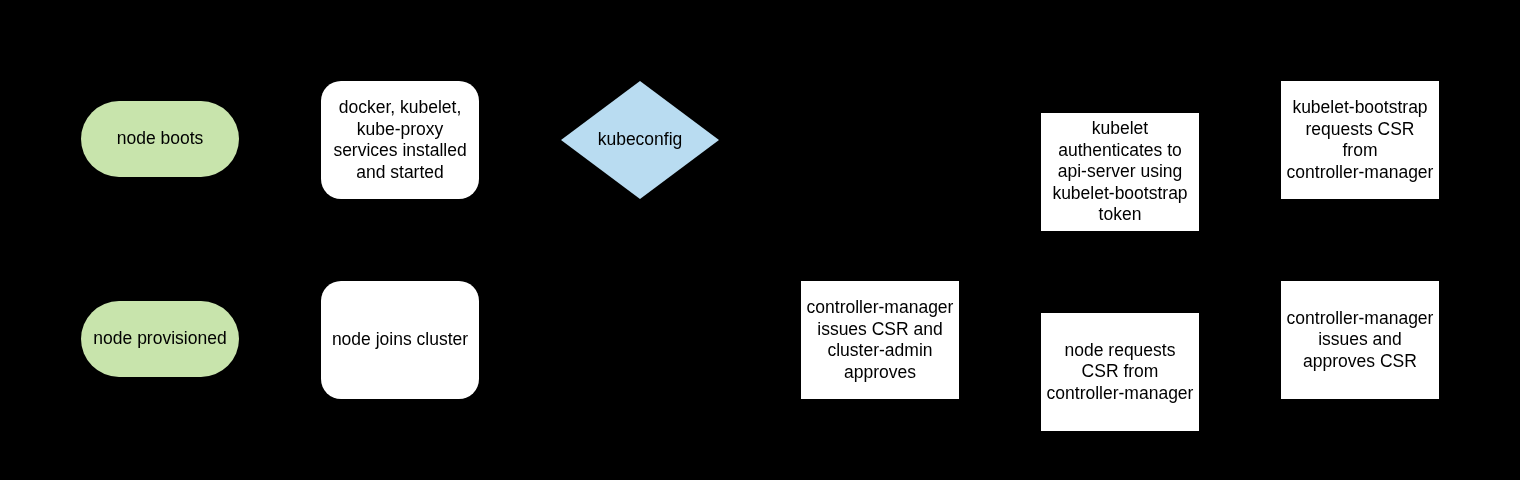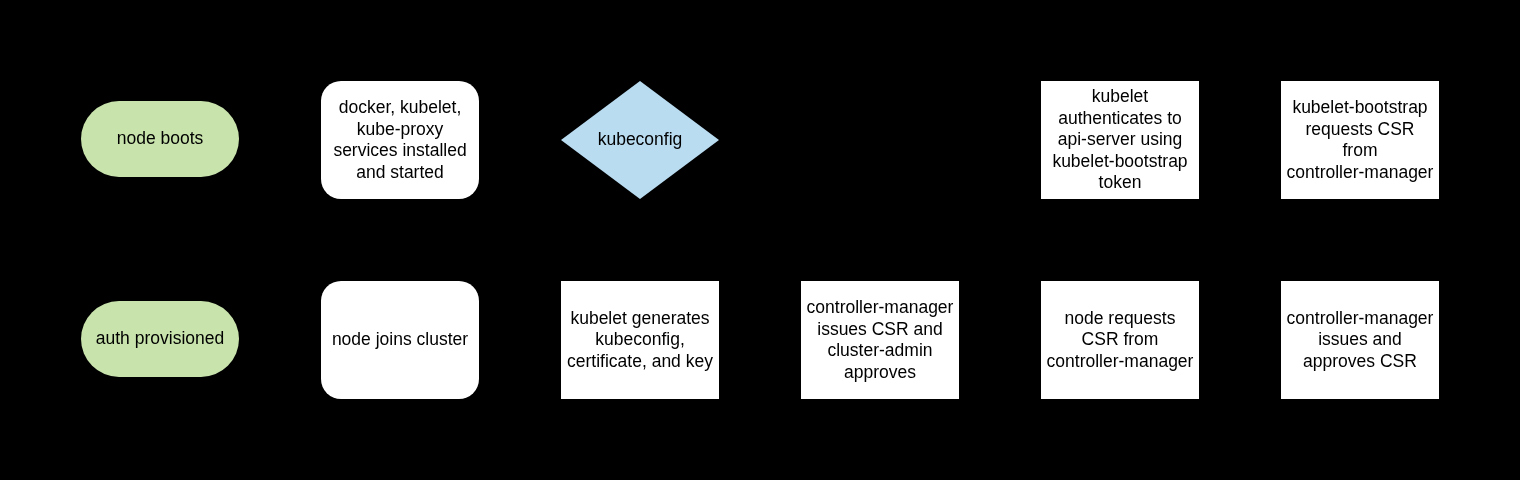--- a/index.html
+++ b/index.html
@@ -45,21 +45,21 @@
     width: 158px;
     height: 118px;
     background: var(--decision-fill, #b9dcf1);
     clip-path: polygon(50% 0%, 100% 50%, 50% 100%, 0% 50%);
   }
   
   .col-0 { left: 81px; }
   .col-1 { left: 321px; border-radius: 20px; }
   .col-2 { left: 561px; }
   .col-3 { left: 801px; }
-  .col-4 { left: 1041px; }
+  .col-4 { left: 1041px; margin-top: 32px; }
   .col-5 { left: 1281px; }
   
   .row-0.process, .row-0.decision { top: 81px; }
   .row-0.terminator { top: 101px; }
   .row-1.process, .row-1.decision { top: 281px; }
   .row-1.terminator { top: 301px; }
 </style>
 </head>
 <body>
 
@@ -90,32 +90,27 @@
   </div>
 
   <div class="node process row-0 col-5">
     <span class="label">kubelet-bootstrap
 requests CSR
 from
 controller-manager</span>
   </div>
 
   <div class="node terminator row-1 col-0">
-    <span class="label">auth provisioned</span>
+    <span class="label">node provisioned</span>
   </div>
 
   <div class="node process row-1 col-1">
     <span class="label">node joins cluster</span>
   </div>
 
-  <div class="node process row-1 col-2">
-    <span class="label">kubelet generates
-kubeconfig,
-certificate, and key</span>
-  </div>
 
   <div class="node process row-1 col-3">
     <span class="label">controller-manager
 issues CSR and
 cluster-admin
 approves</span>
   </div>
 
   <div class="node process row-1 col-4">
     <span class="label">node requests

